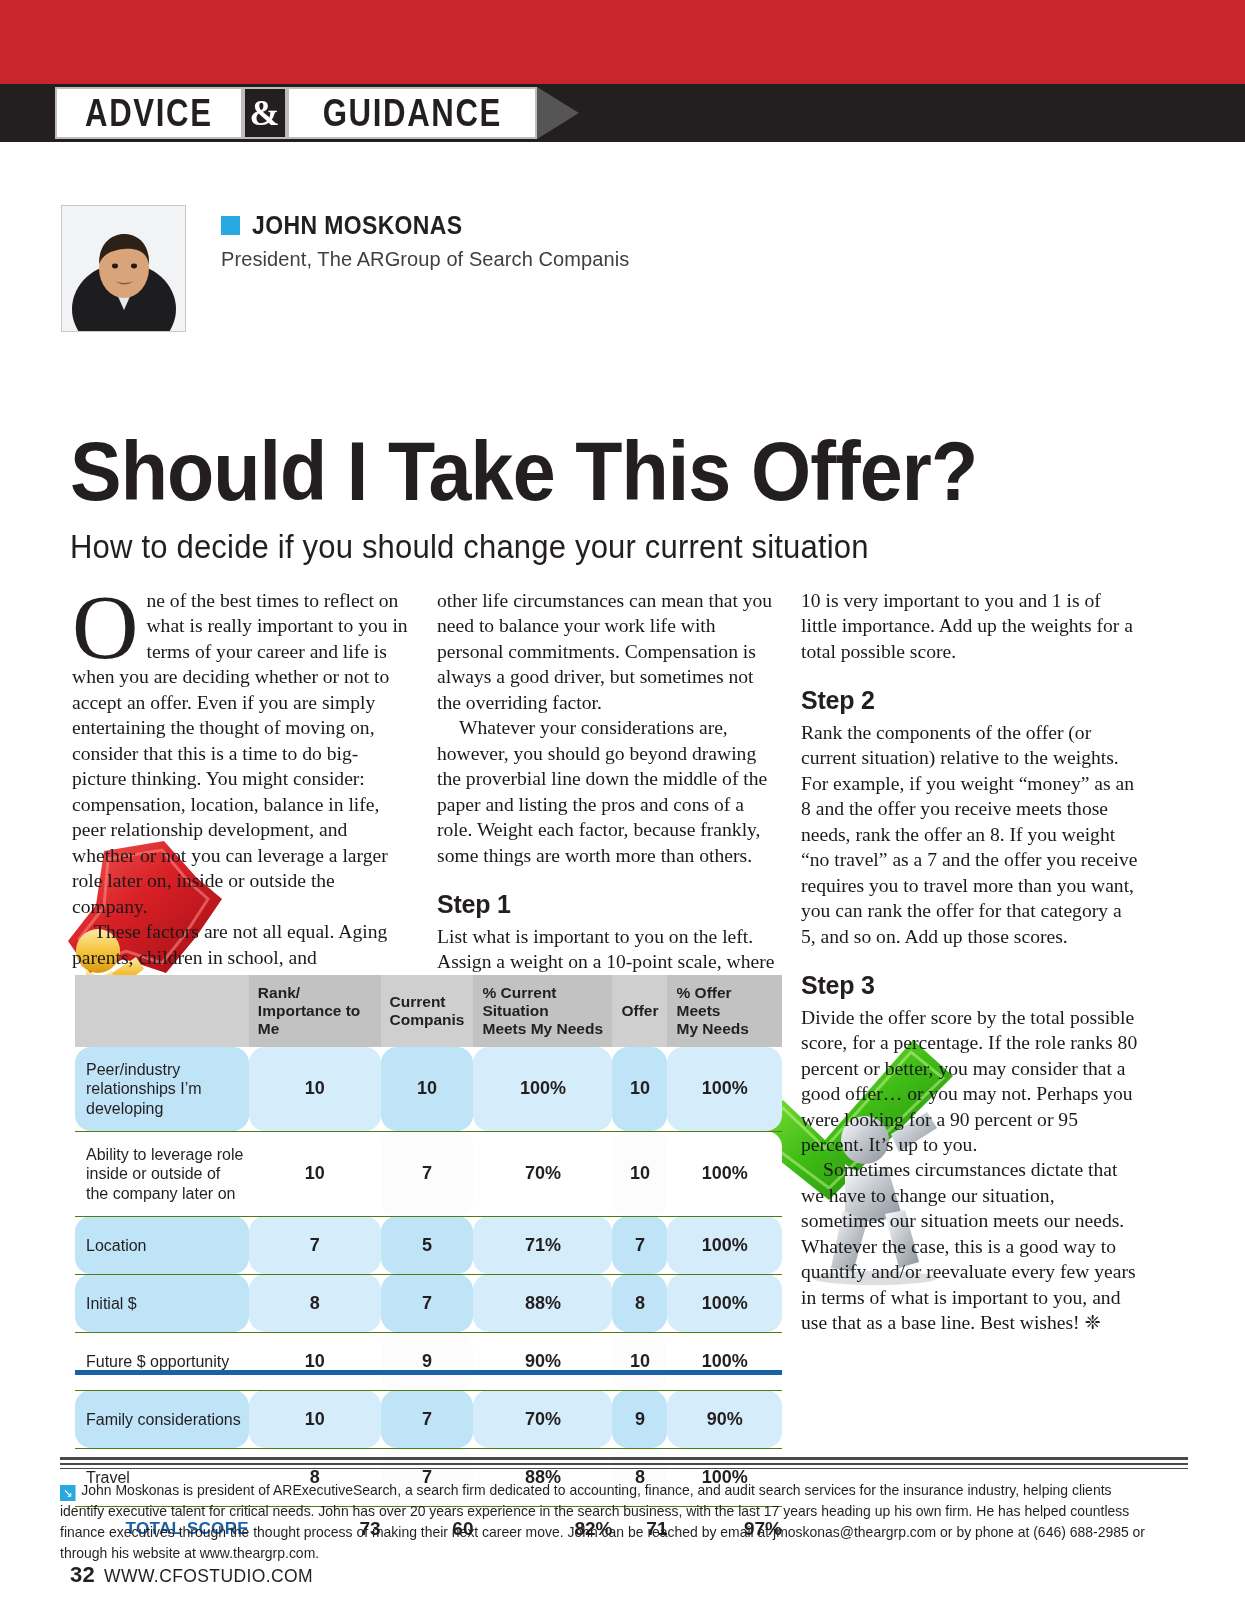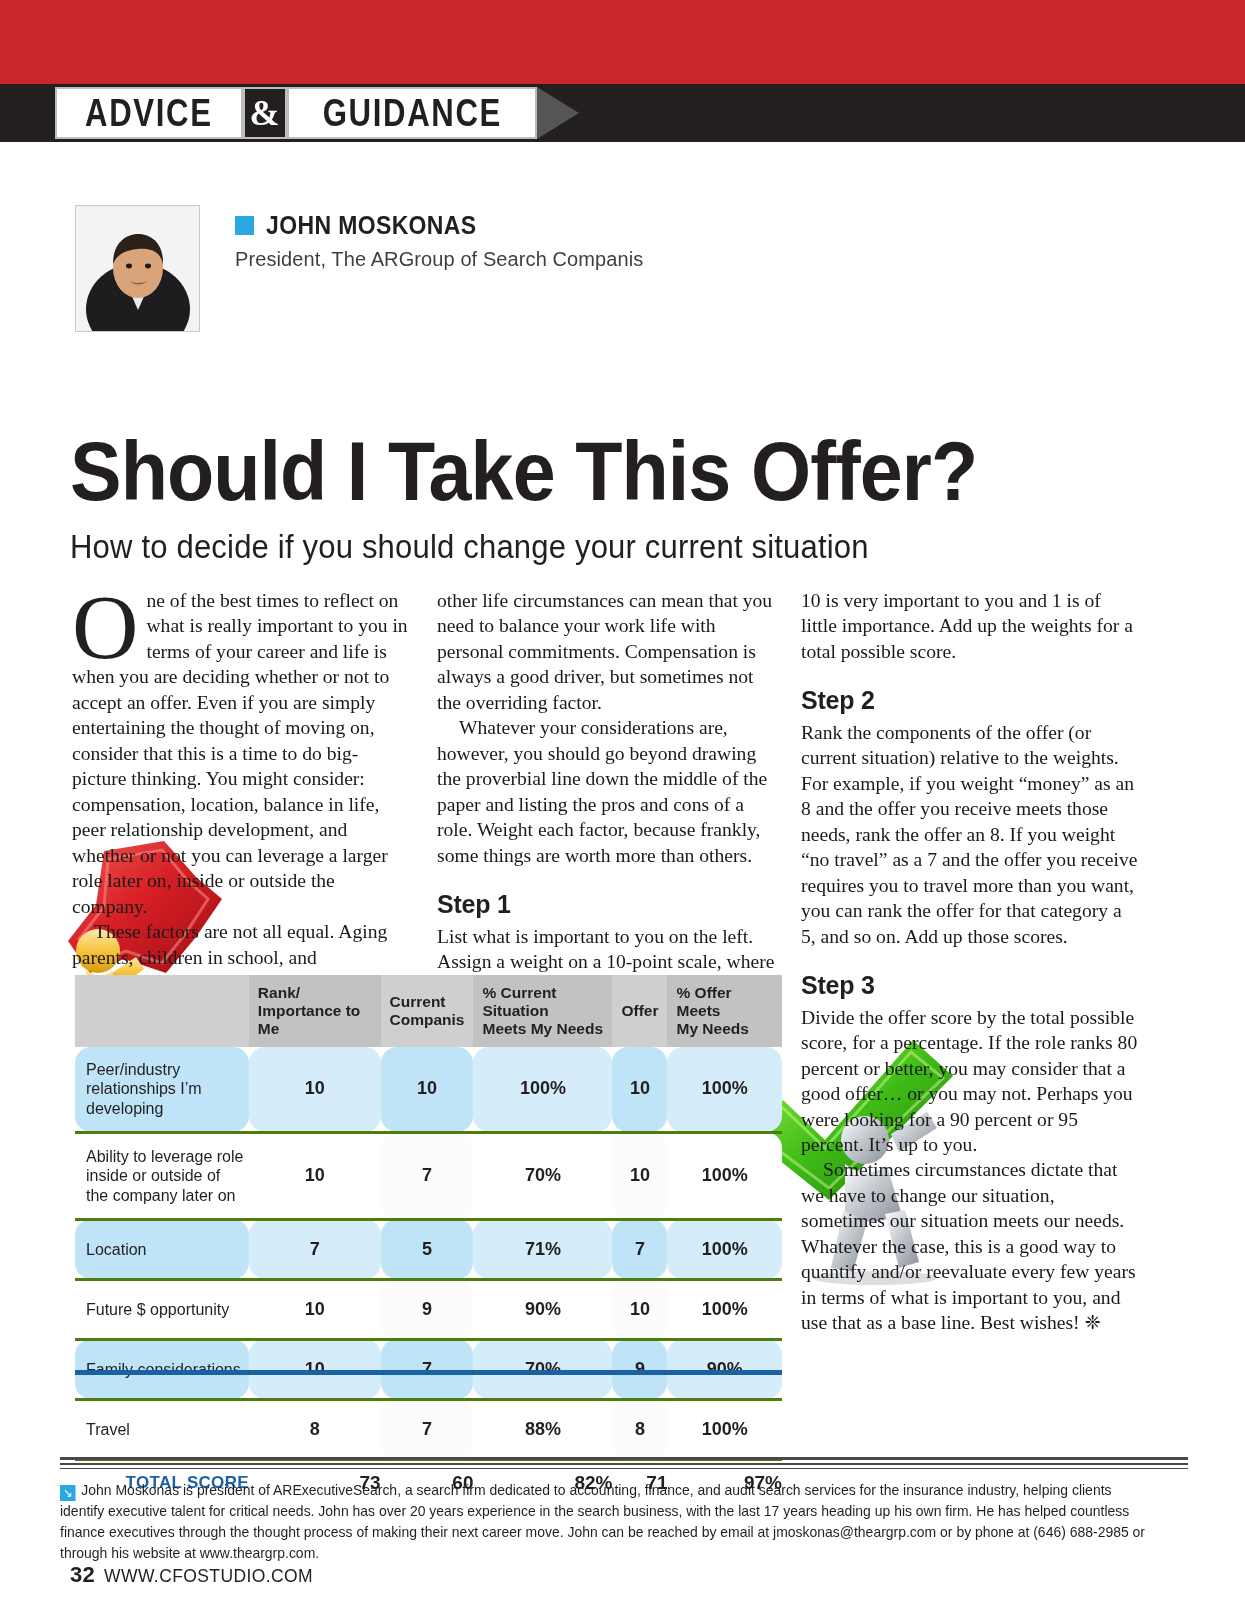--- a/index.html
+++ b/index.html
@@ -35,21 +35,21 @@
     width:42px;
     background:linear-gradient(to right,#555 0%,#555 100%);
     position:relative;
   }
   .kicker-arrow::after{
     content:"";position:absolute;right:0;top:0;width:0;height:0;
     border-top:26px solid #231f20;border-bottom:26px solid #231f20;border-left:42px solid transparent;
   }
 
   
-  .byline{position:absolute;left:75px;top:205px;display:flex;align-items:flex-start;}
+  .byline{position:absolute;left:61px;top:205px;display:flex;align-items:flex-start;}
   .portrait{
     width:123px;height:125px;border:1px solid #c9c9c9;background:#eef0f2;
     position:relative;overflow:hidden;flex:none;
   }
   .byline-text{margin-left:35px;padding-top:6px;}
   .byline-name{display:flex;align-items:center;}
   .blue-square{width:19px;height:19px;background:#29a9e1;margin-right:12px;flex:none;}
   .byline-name span.nm{
     font-family:"Liberation Sans Narrow","Liberation Sans",sans-serif;
     font-weight:bold;font-size:25px;letter-spacing:.4px;color:#231f20;
@@ -106,21 +106,21 @@
   }
   .tbl td,.tbl th{padding:0;}
   .thdr td{
     background:#cfcfcf;color:#231f20;font-weight:bold;font-size:15.5px;line-height:1.16;
     vertical-align:middle;padding:9px 9px;height:46px;box-sizing:border-box;
   }
   .thdr td.c1{background:#cfcfcf;}
   .thdr td.shade{background:#c2c2c2;}
   .row td{
     font-size:18px;font-weight:bold;color:#231f20;text-align:center;
-    vertical-align:middle;height:45px;padding:6px 4px;border-bottom:3px solid #4d7c0f;border-radius:16px;
+    vertical-align:middle;height:45px;padding:6px 4px;border-bottom:1px solid #4d7c0f;border-radius:16px;
   }
   .row td.label{
     text-align:left;font-size:16px;font-weight:400;padding-left:11px;line-height:1.2;
   }
   .row.alt td{background:#d5ecfa;}
   .row.alt td.shade{background:#bfe3f7;}
   .row.alt td.label{background:#bfe3f7;}
   .row.plain td{background:#ffffff;}
   .row.plain td.shade{background:#fcfcfc;}
   .tall td{height:72px;}
@@ -322,20 +322,28 @@
   <tr class="row alt">
     <td class="label">Location</td>
     <td>7</td>
     <td class="shade">5</td>
     <td>71%</td>
     <td class="shade">7</td>
     <td>100%</td>
   </tr>
 
 
+  <tr class="row alt">
+    <td class="label">Initial $</td>
+    <td>8</td>
+    <td class="shade">7</td>
+    <td>88%</td>
+    <td class="shade">8</td>
+    <td>100%</td>
+  </tr>
 
   <tr class="row plain">
     <td class="label">Future $ opportunity</td>
     <td>10</td>
     <td class="shade">9</td>
     <td>90%</td>
     <td class="shade">10</td>
     <td>100%</td>
   </tr>
 

